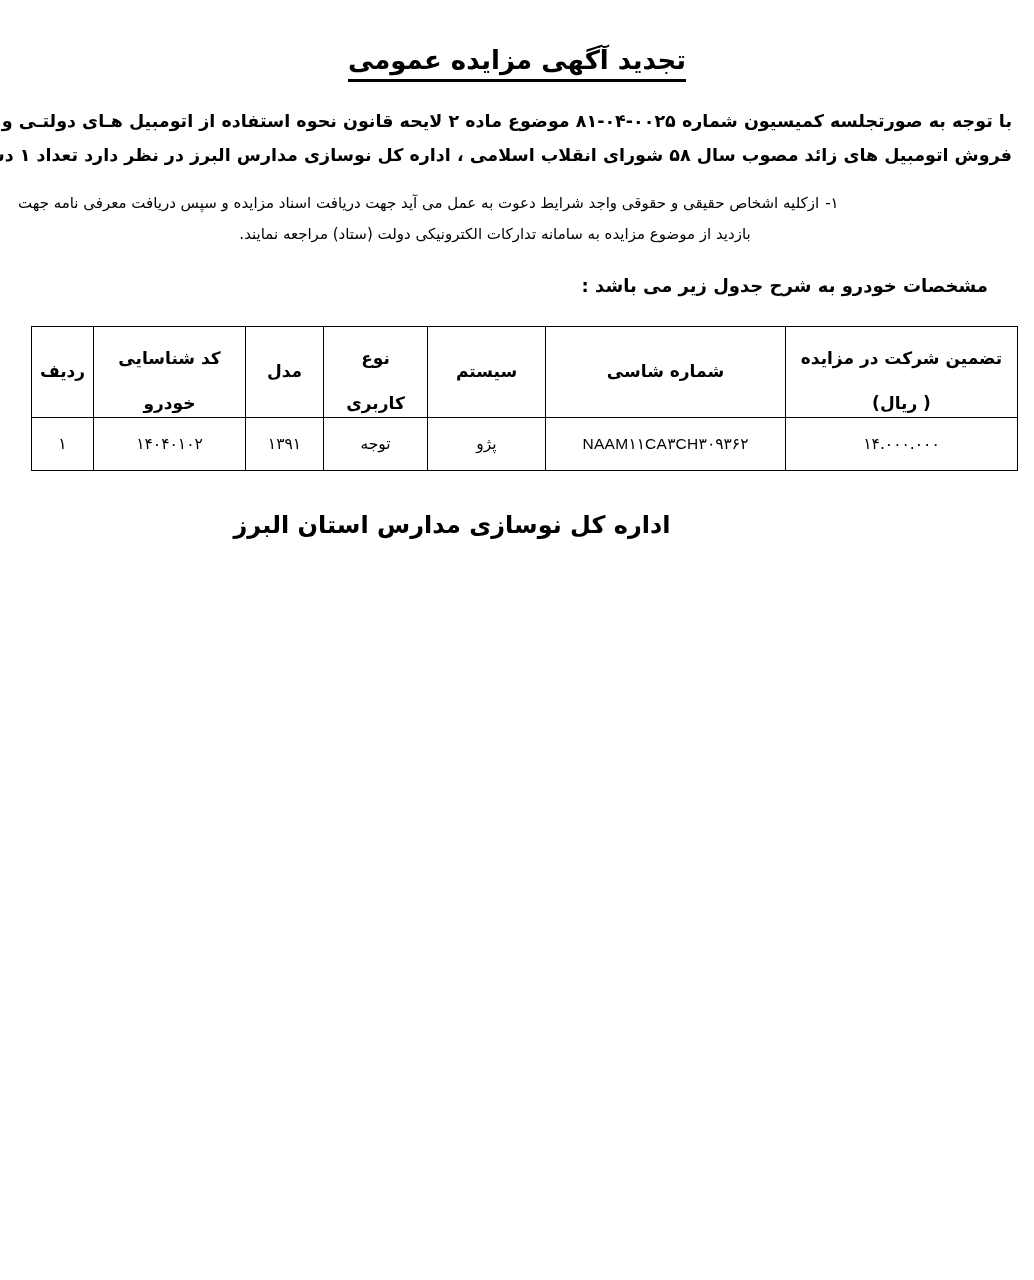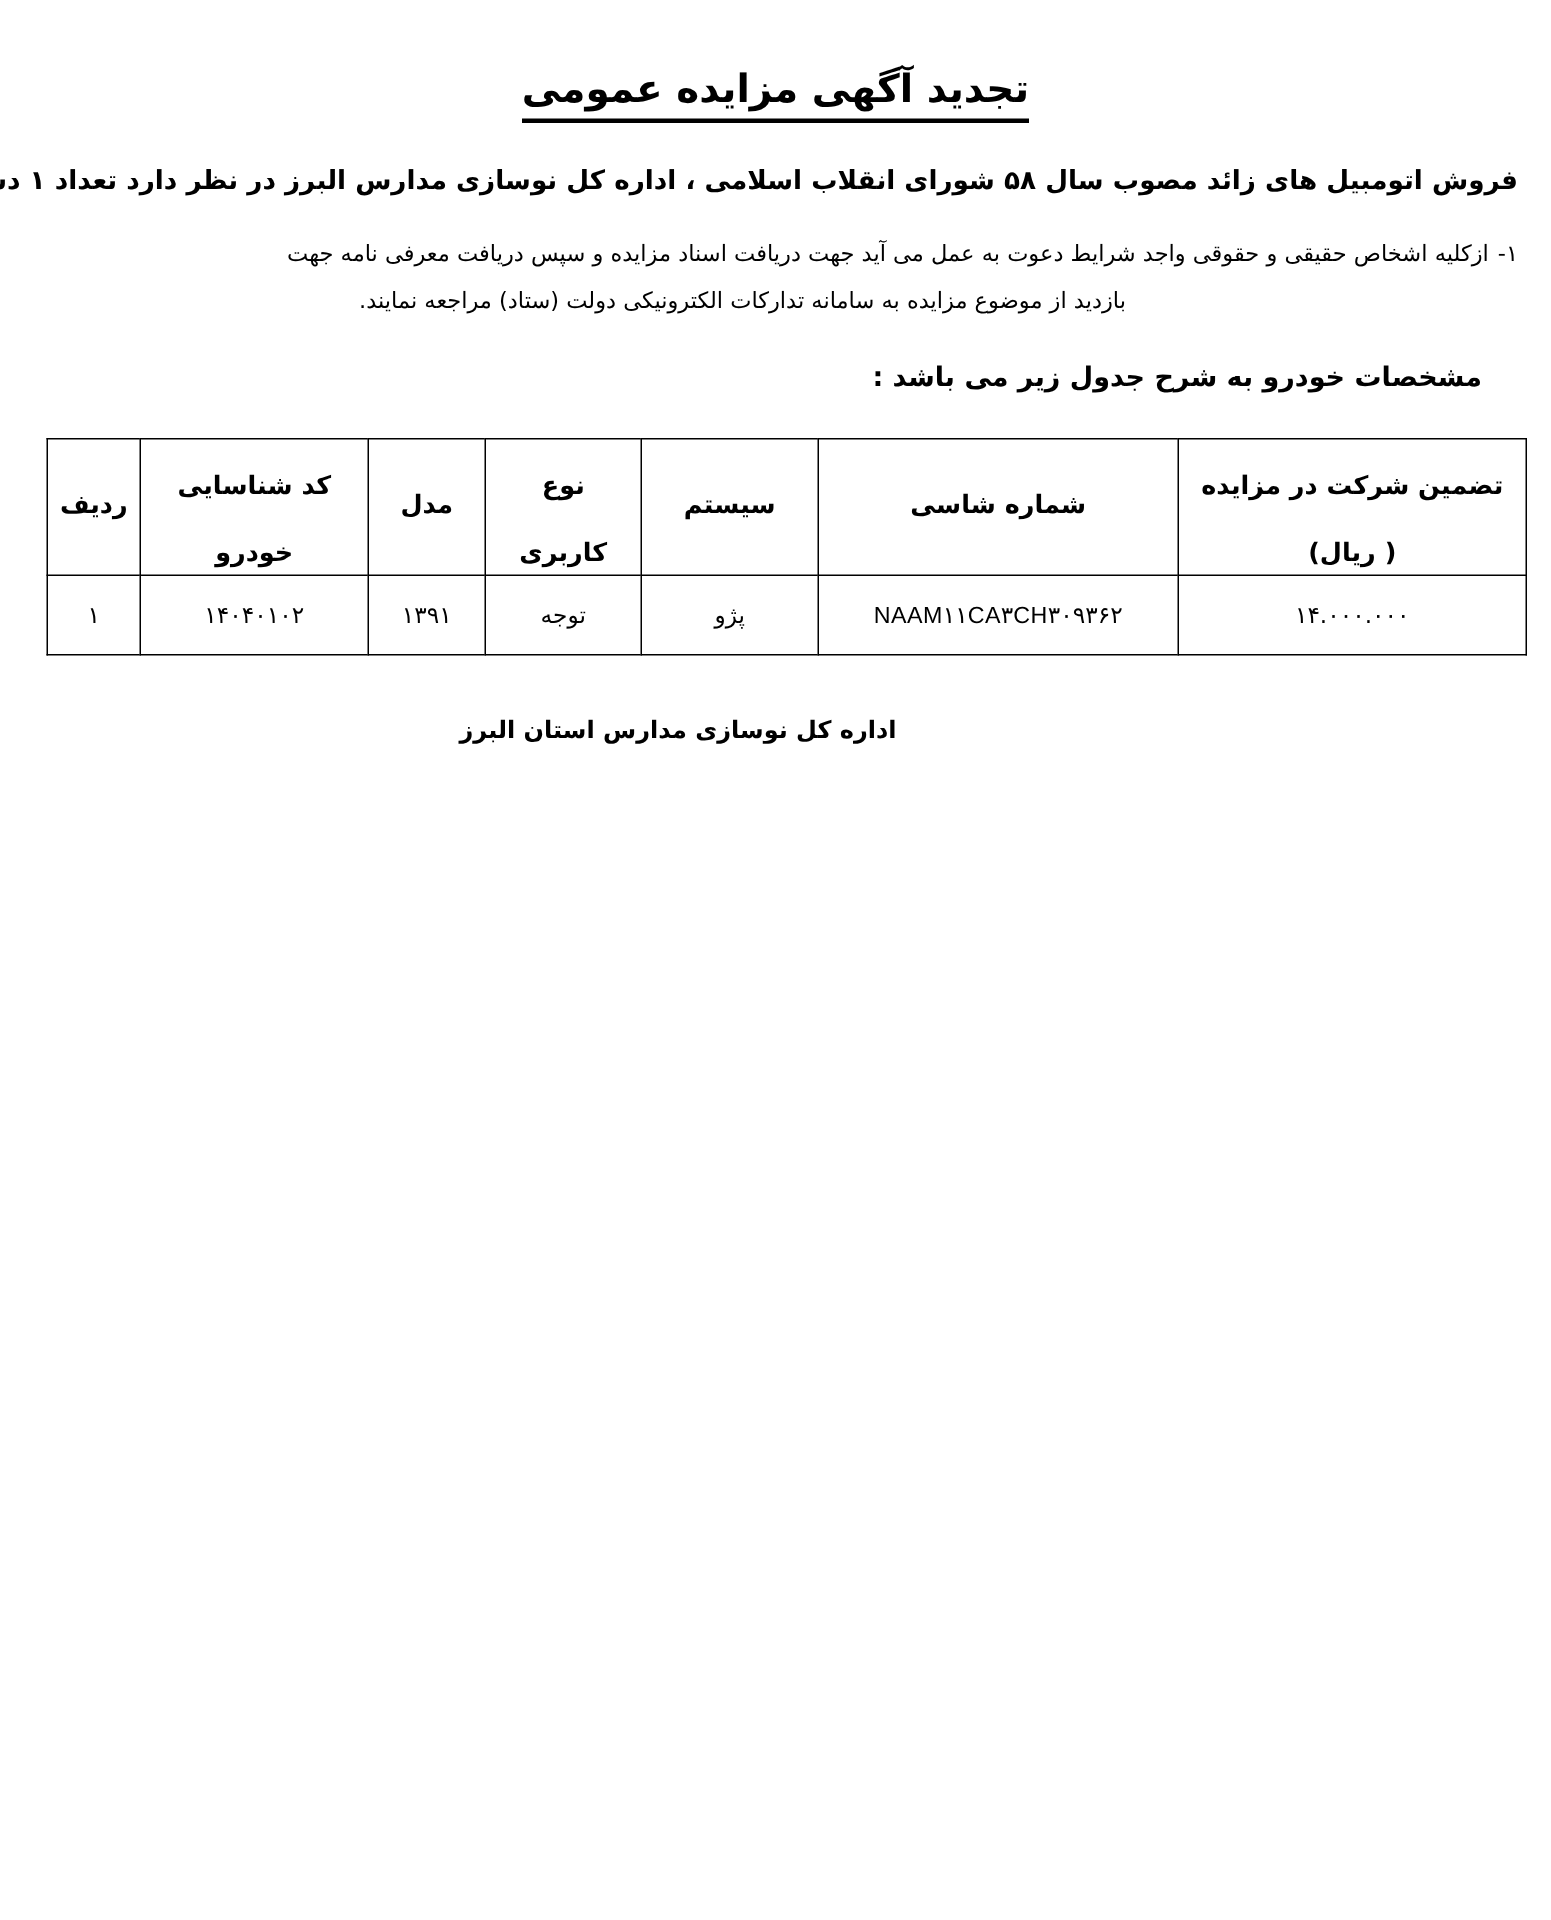--- a/index.html
+++ b/index.html
@@ -62,21 +62,21 @@
     margin: 16px 22px 0 18px;
     font-size: 15px;
     font-weight: normal;
     line-height: 2.1;
   }
   .clause-line {
     display: block;
     white-space: nowrap;
   }
   .clause-line.first {
-    text-align: right;
+    text-align: left;
   }
   .clause-line.second {
     text-align: center;
     padding-right: 40px;
   }
   .clause-marker {
     display: inline-block;
     margin-left: 6px;
   }
 
@@ -144,34 +144,35 @@
     letter-spacing: 0.6px;
   }
   td.deposit-cell { letter-spacing: 0.6px; }
   td.model-cell { letter-spacing: 0.6px; }
 
   
   .signature {
     margin-top: 40px;
     text-align: center;
     padding-right: 130px;
-    font-size: 16px;
+    font-size: 24px;
     font-weight: bold;
   }
 </style>
 </head>
 <body>
 
 <div class="page">
 
   <div class="title-wrap">
     <div class="doc-title">تجدید آگهی مزایده عمومی</div>
   </div>
 
   <div class="intro">
+    <span class="ln l1">با توجه به صورتجلسه کمیسیون شماره ۰۰۲۵-۰۴-۸۱ موضوع ماده ۲ لایحه قانون نحوه استفاده از اتومبیل هـای دولتـی و</span>
     <span class="ln l2">فروش اتومبیل های زائد مصوب سال ۵۸ شورای انقلاب اسلامی ، اداره کل نوسازی مدارس البرز در نظر دارد تعداد ۱ دستگاه</span>
   </div>
 
   <div class="clause">
     <span class="clause-line first"><span class="clause-marker">۱-</span><span>ازکلیه اشخاص حقیقی و حقوقی واجد شرایط دعوت به عمل می آید جهت دریافت اسناد مزایده و سپس دریافت معرفی نامه جهت</span></span>
     <span class="clause-line second">بازدید از موضوع مزایده به سامانه تدارکات الکترونیکی دولت (ستاد) مراجعه نمایند.</span>
   </div>
 
   <div class="table-lead">مشخصات خودرو  به شرح جدول زیر می باشد :</div>
 

